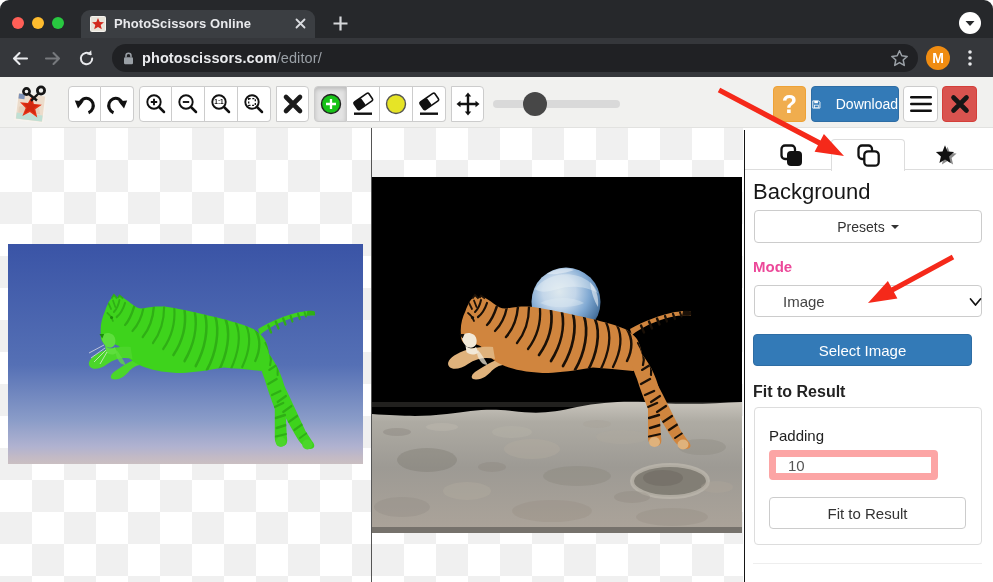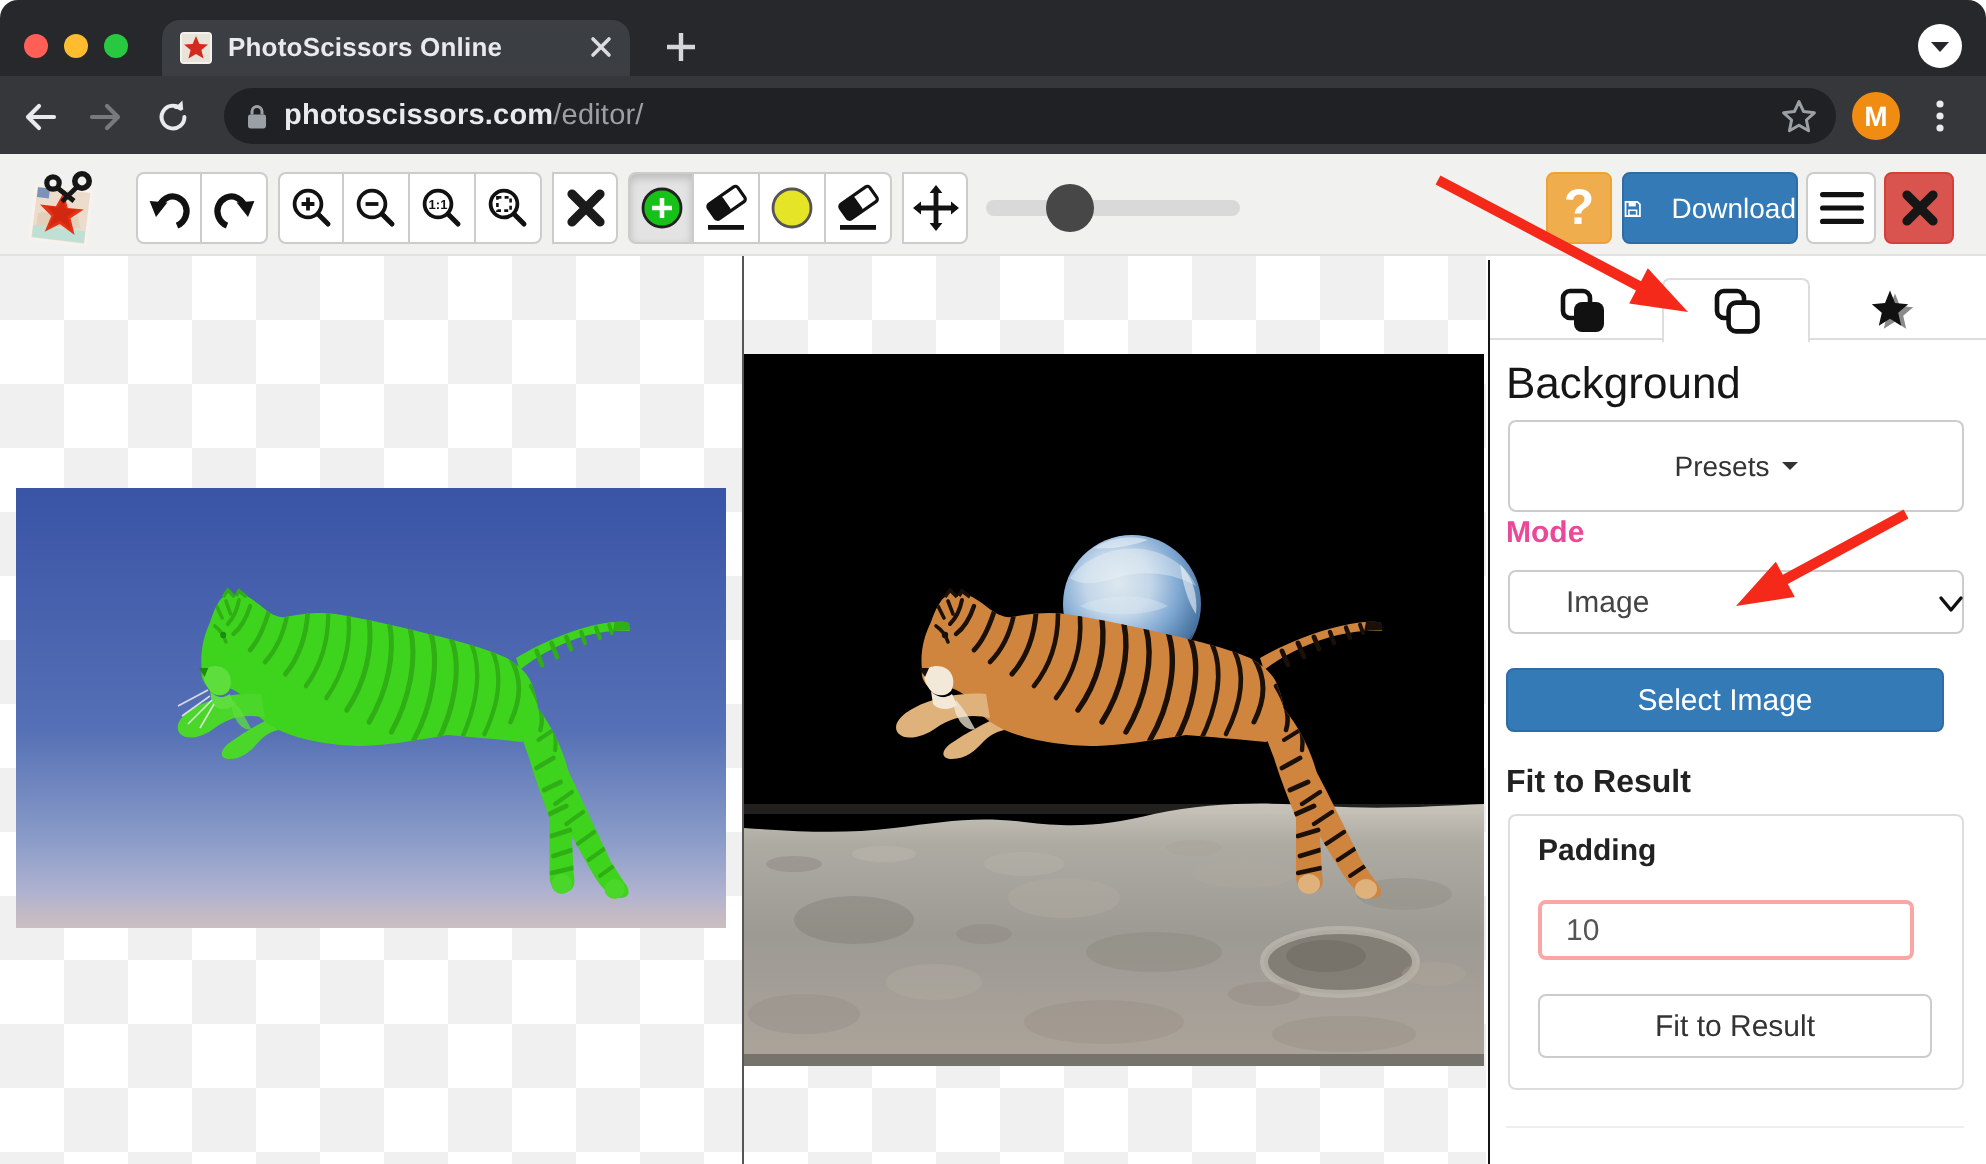--- a/index.html
+++ b/index.html
@@ -51,34 +51,34 @@
 #rimg { left:372px; top:49px; width:370px; height:356px; }
 
 
 #sidebar { left:745px; top:128px; width:248px; height:454px; background:#fff; }
 #tabline { top:169px; left:745px; width:248px; height:1px; background:#ddd; }
 #acttab { left:831px; top:139px; width:74px; height:32px; background:#fff;
   border:1px solid #ddd; border-bottom:none; border-radius:4px 4px 0 0; z-index:2; }
 #bghead { left:753px; top:179px; font-size:22px; color:#161616; font-weight:500; }
 .obtn { position:absolute; background:#fff; border:1px solid #ccc; border-radius:4px;
   display:flex; align-items:center; justify-content:center; font-size:14px; color:#333; }
-#presets { left:754px; top:210px; width:228px; height:46px; gap:6px;}
+#presets { left:754px; top:210px; width:228px; height:33px; gap:6px;}
 .caret { width:0; height:0; border-left:4px solid transparent; border-right:4px solid transparent;
   border-top:4px solid #333; display:inline-block; }
 #modelbl { left:753px; top:258px; font-size:15px; font-weight:700; color:#ec4899; }
 #modesel { left:754px; top:285px; width:228px; height:32px; background:#fff;
   border:1px solid #ccc; border-radius:4px; font-size:15px; color:#444;
   display:flex; align-items:center; padding-left:28px; }
 #selimg { left:753px; top:334px; width:219px; height:32px; background:#337ab7;
   border:1px solid #2e6da4; border-radius:4px; color:#fff; font-size:15px;
   display:flex; align-items:center; justify-content:center; }
 #fitlbl { left:753px; top:383px; font-size:16px; font-weight:700; color:#222; }
 #fitbox { left:754px; top:407px; width:228px; height:138px; border:1px solid #ddd; border-radius:4px; }
-#padlbl { left:769px; top:417px; font-size:15px; font-weight:700; color:#222; }
-#padinput { left:769px; top:450px; width:188px; height:30px; border:2px solid #fca5a5; border-radius:4px;
+#padlbl { left:769px; top:427px; font-size:15px; font-weight:400; color:#222; }
+#padinput { left:769px; top:450px; width:169px; height:30px; border:7px solid #fca5a5; border-radius:4px;
   font-size:15px; color:#555; display:flex; align-items:center; padding-left:12px; background:#fff;}
 #fitbtn { left:769px; top:497px; width:197px; height:32px; font-size:15px; color:#333; }
 #hr { left:753px; top:563px; width:229px; height:1px; background:#eee; }
 
 .green { --body:#3ed31c; --stripe:#2faf15; --belly:#5ede3d; --eyec:#1d8c0c; --paw:#4bd62a; }
 .orange { --body:#d0853e; --stripe:#1a1007; --belly:#f2e9d8; --eyec:#14100a; --paw:#dfb27c; }
 #arrows { left:0; top:0; width:993px; height:582px; z-index:10; pointer-events:none; }
 </style>
 </head>
 <body>

